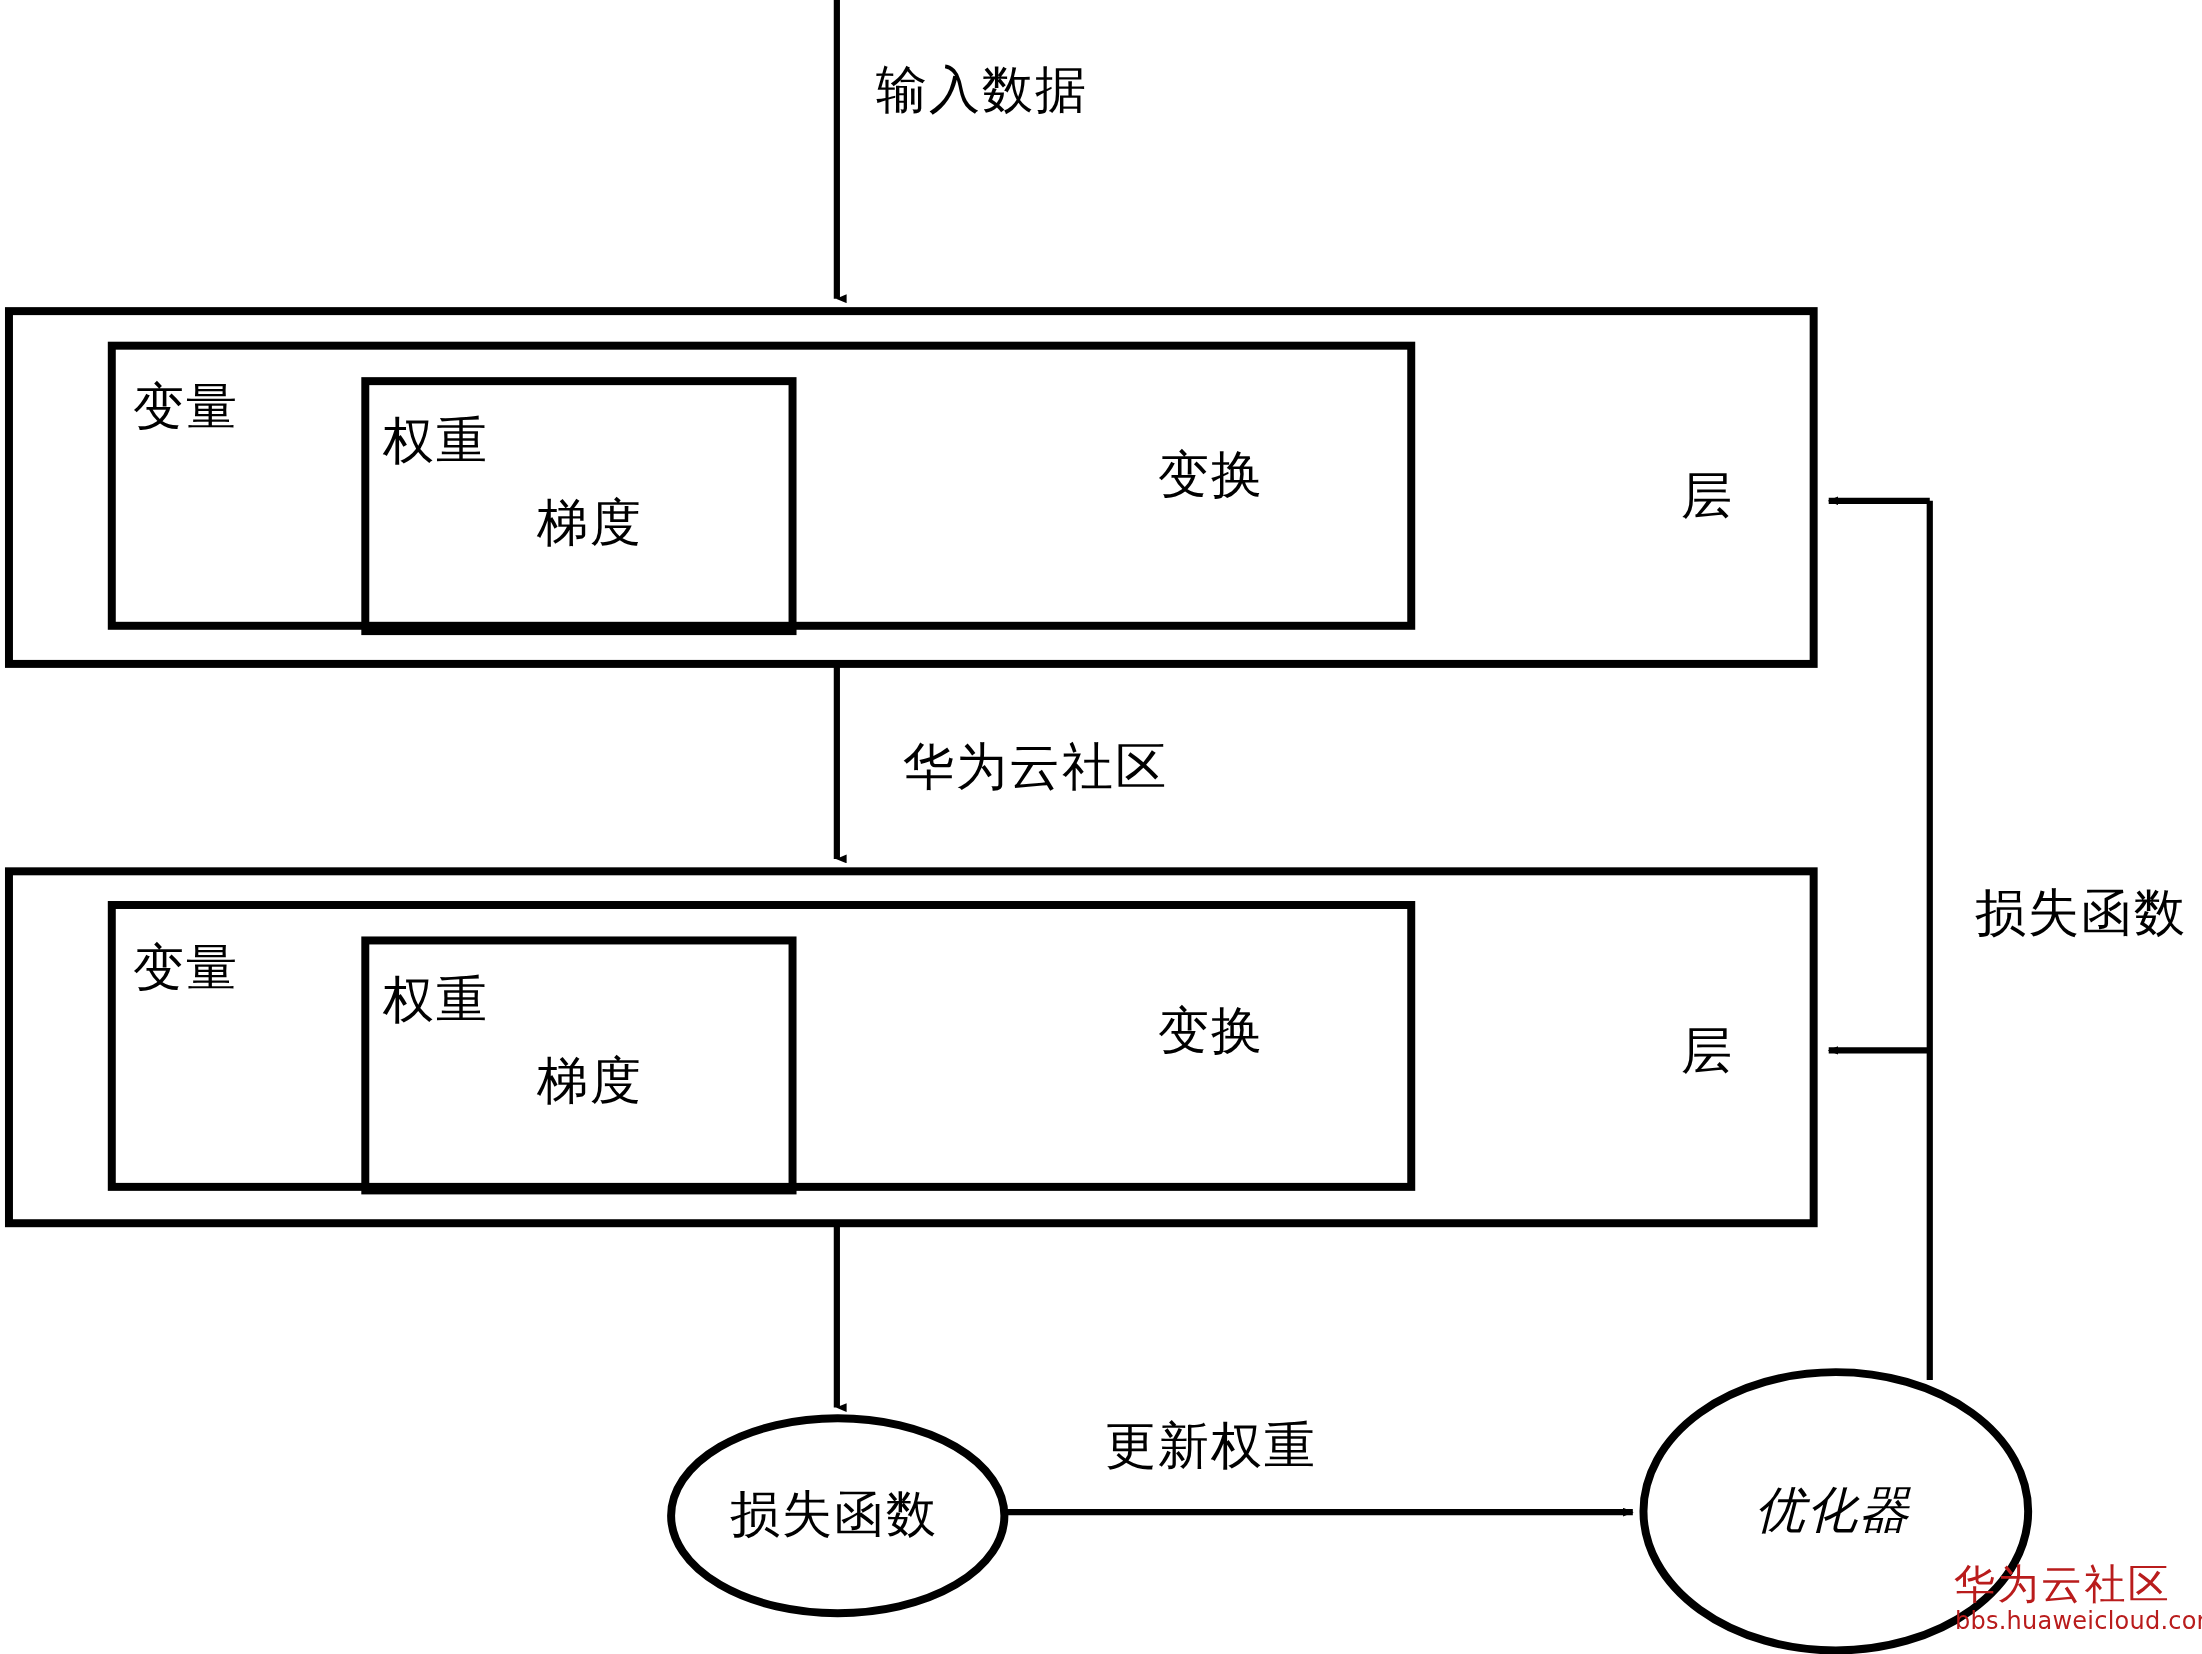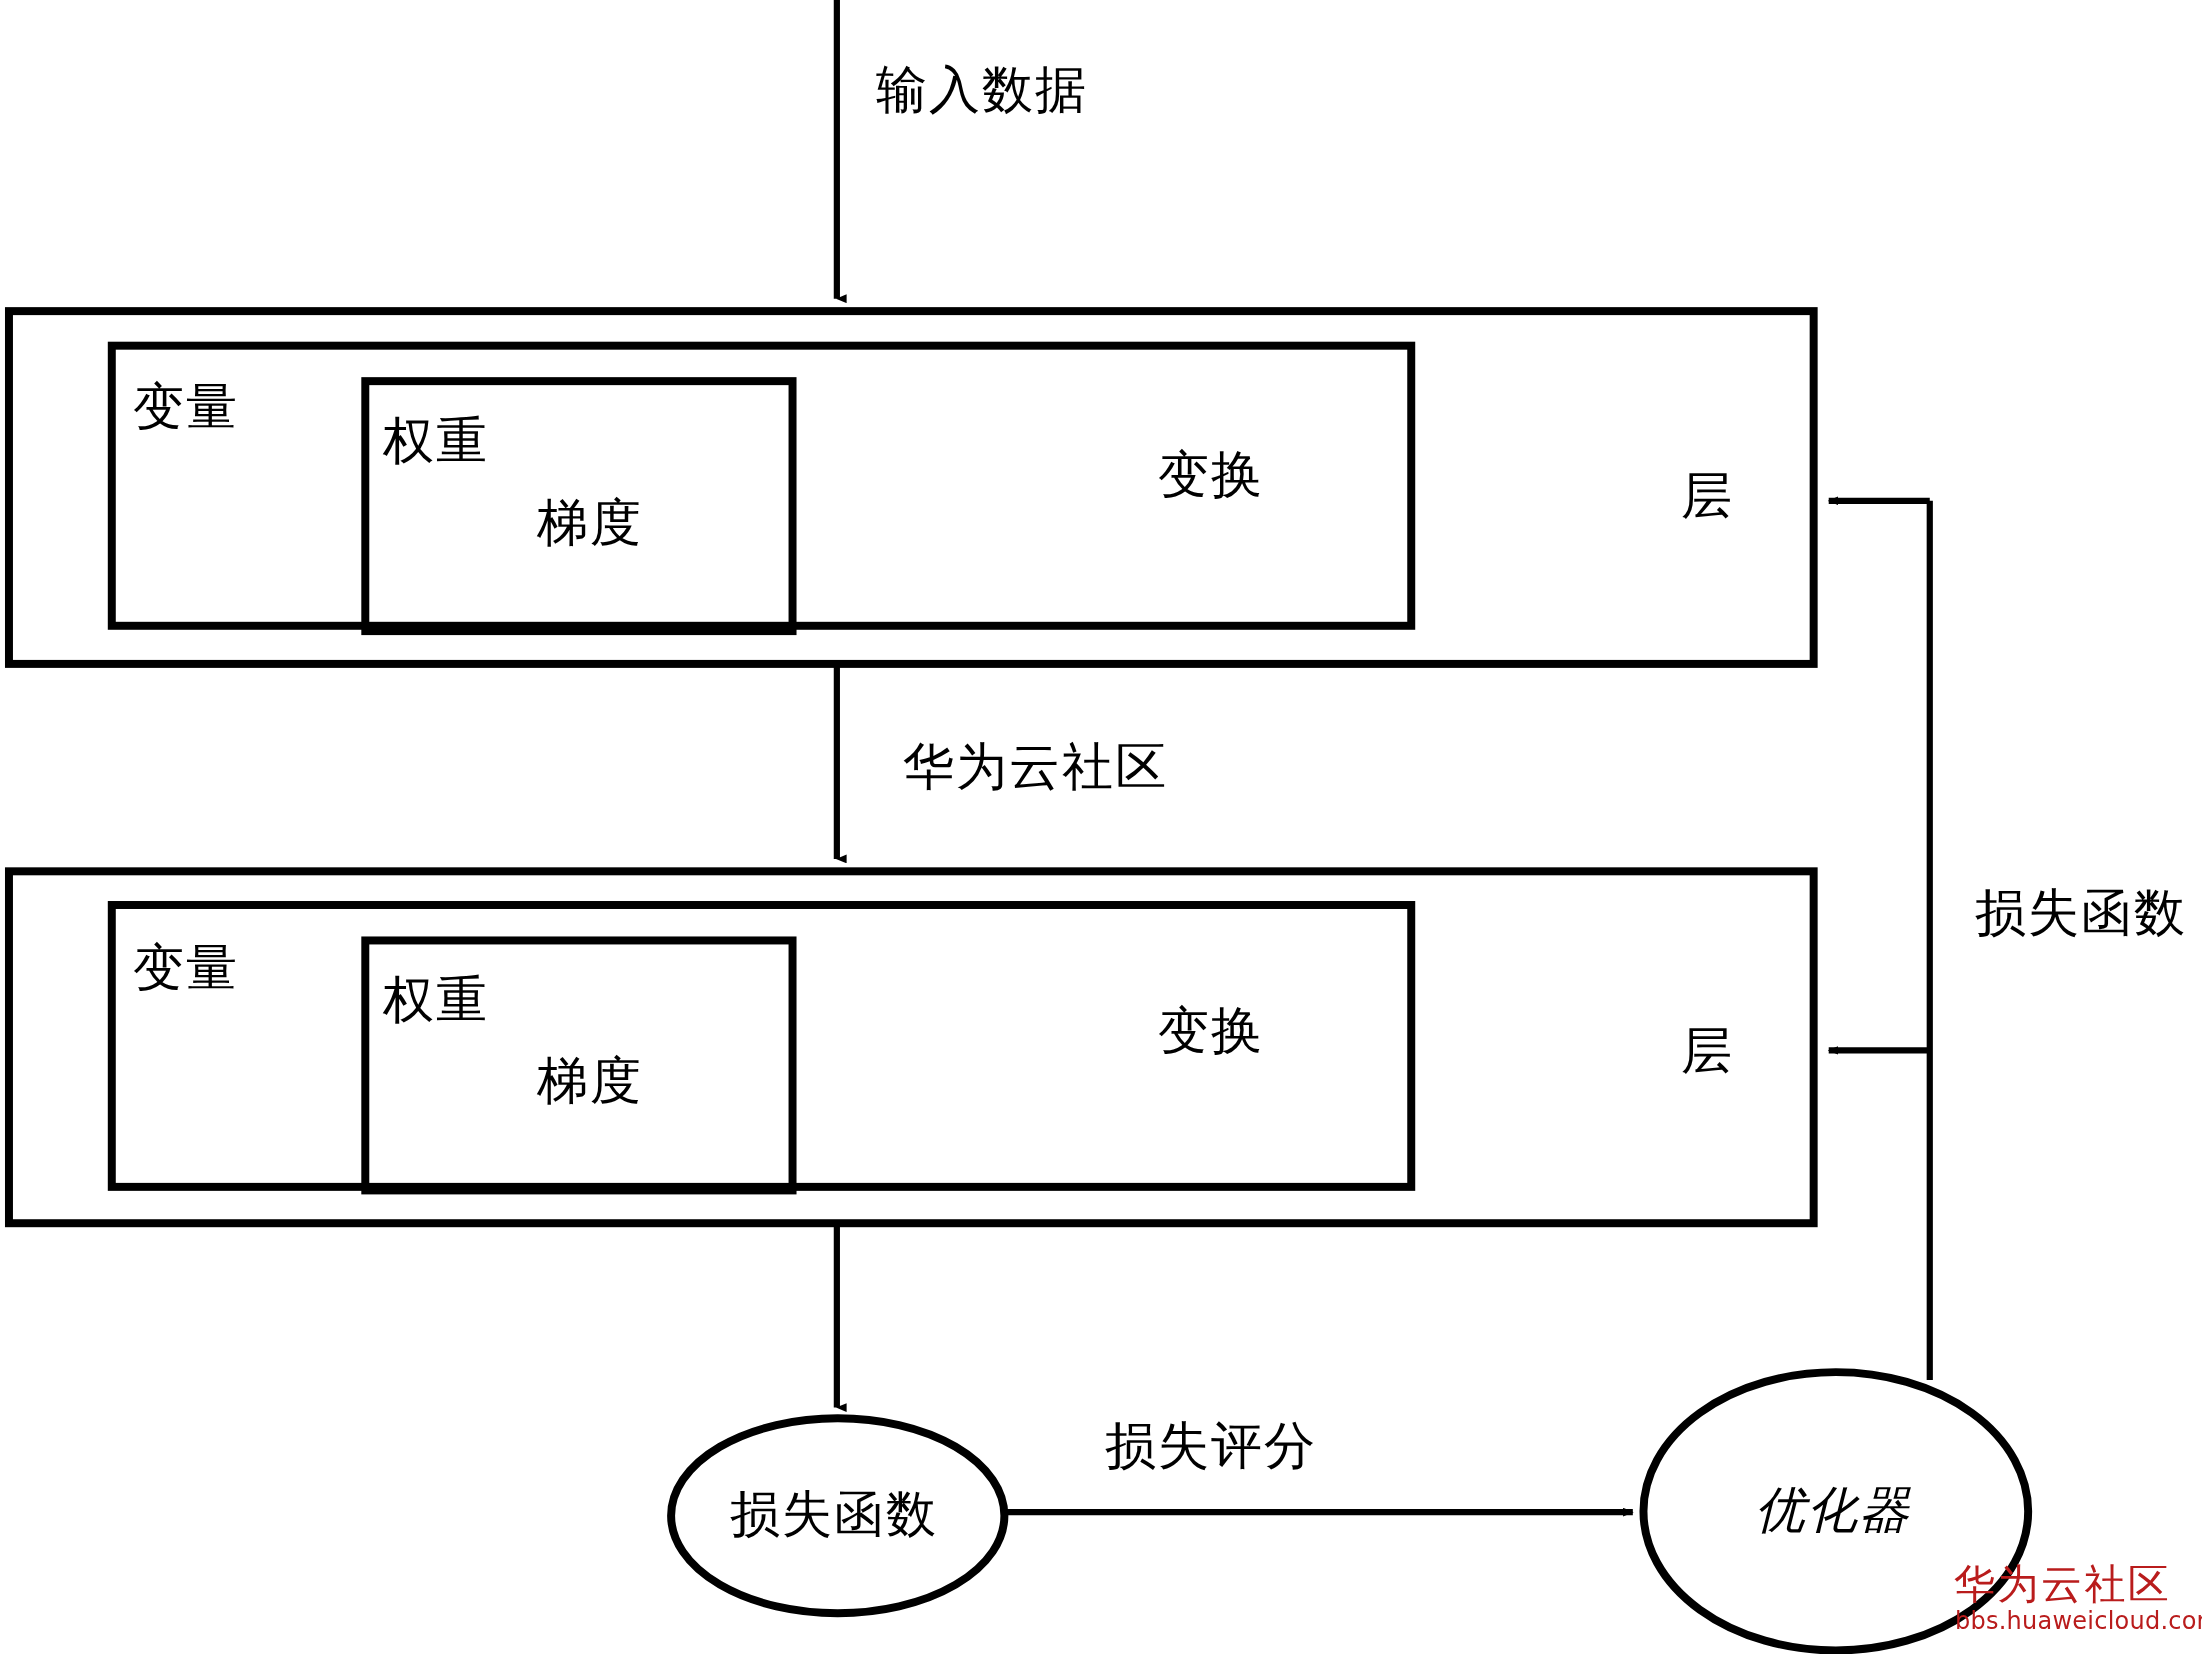--- a/index.html
+++ b/index.html
@@ -94,21 +94,21 @@
 
     <line x1="2177" y1="1185" x2="2063" y2="1185" stroke="#000000" stroke-width="7" marker-end="url(#arrowLeft)"></line>
 
     <line x1="2177" y1="565" x2="2063" y2="565" stroke="#000000" stroke-width="7" marker-end="url(#arrowLeft)"></line>
   </svg>
 
   <div class="lbl lbl-58" style="left:876px; top:64px;">输入数据</div>
 
   <div class="lbl lbl-58" style="left:903px; top:741px;">华为云社区</div>
 
-  <div class="lbl lbl-58" style="left:1105px; top:1420px;">损失评分</div>
+  <div class="lbl lbl-58" style="left:1105px; top:1420px;">更新权重</div>
 
   <div class="lbl lbl-58" style="left:1975px; top:887px;">损失函数</div>
 
   <div class="lbl lbl-58" style="left:133px; top:381px;">变量</div>
   <div class="lbl lbl-58" style="left:383px; top:415px;">权重</div>
   <div class="lbl lbl-58" style="left:537px; top:497px;">梯度</div>
   <div class="lbl lbl-58" style="left:1158px; top:449px;">变换</div>
   <div class="lbl lbl-58" style="left:1681px; top:470px;">层</div>
 
   <div class="lbl lbl-58" style="left:133px; top:942px;">变量</div>

